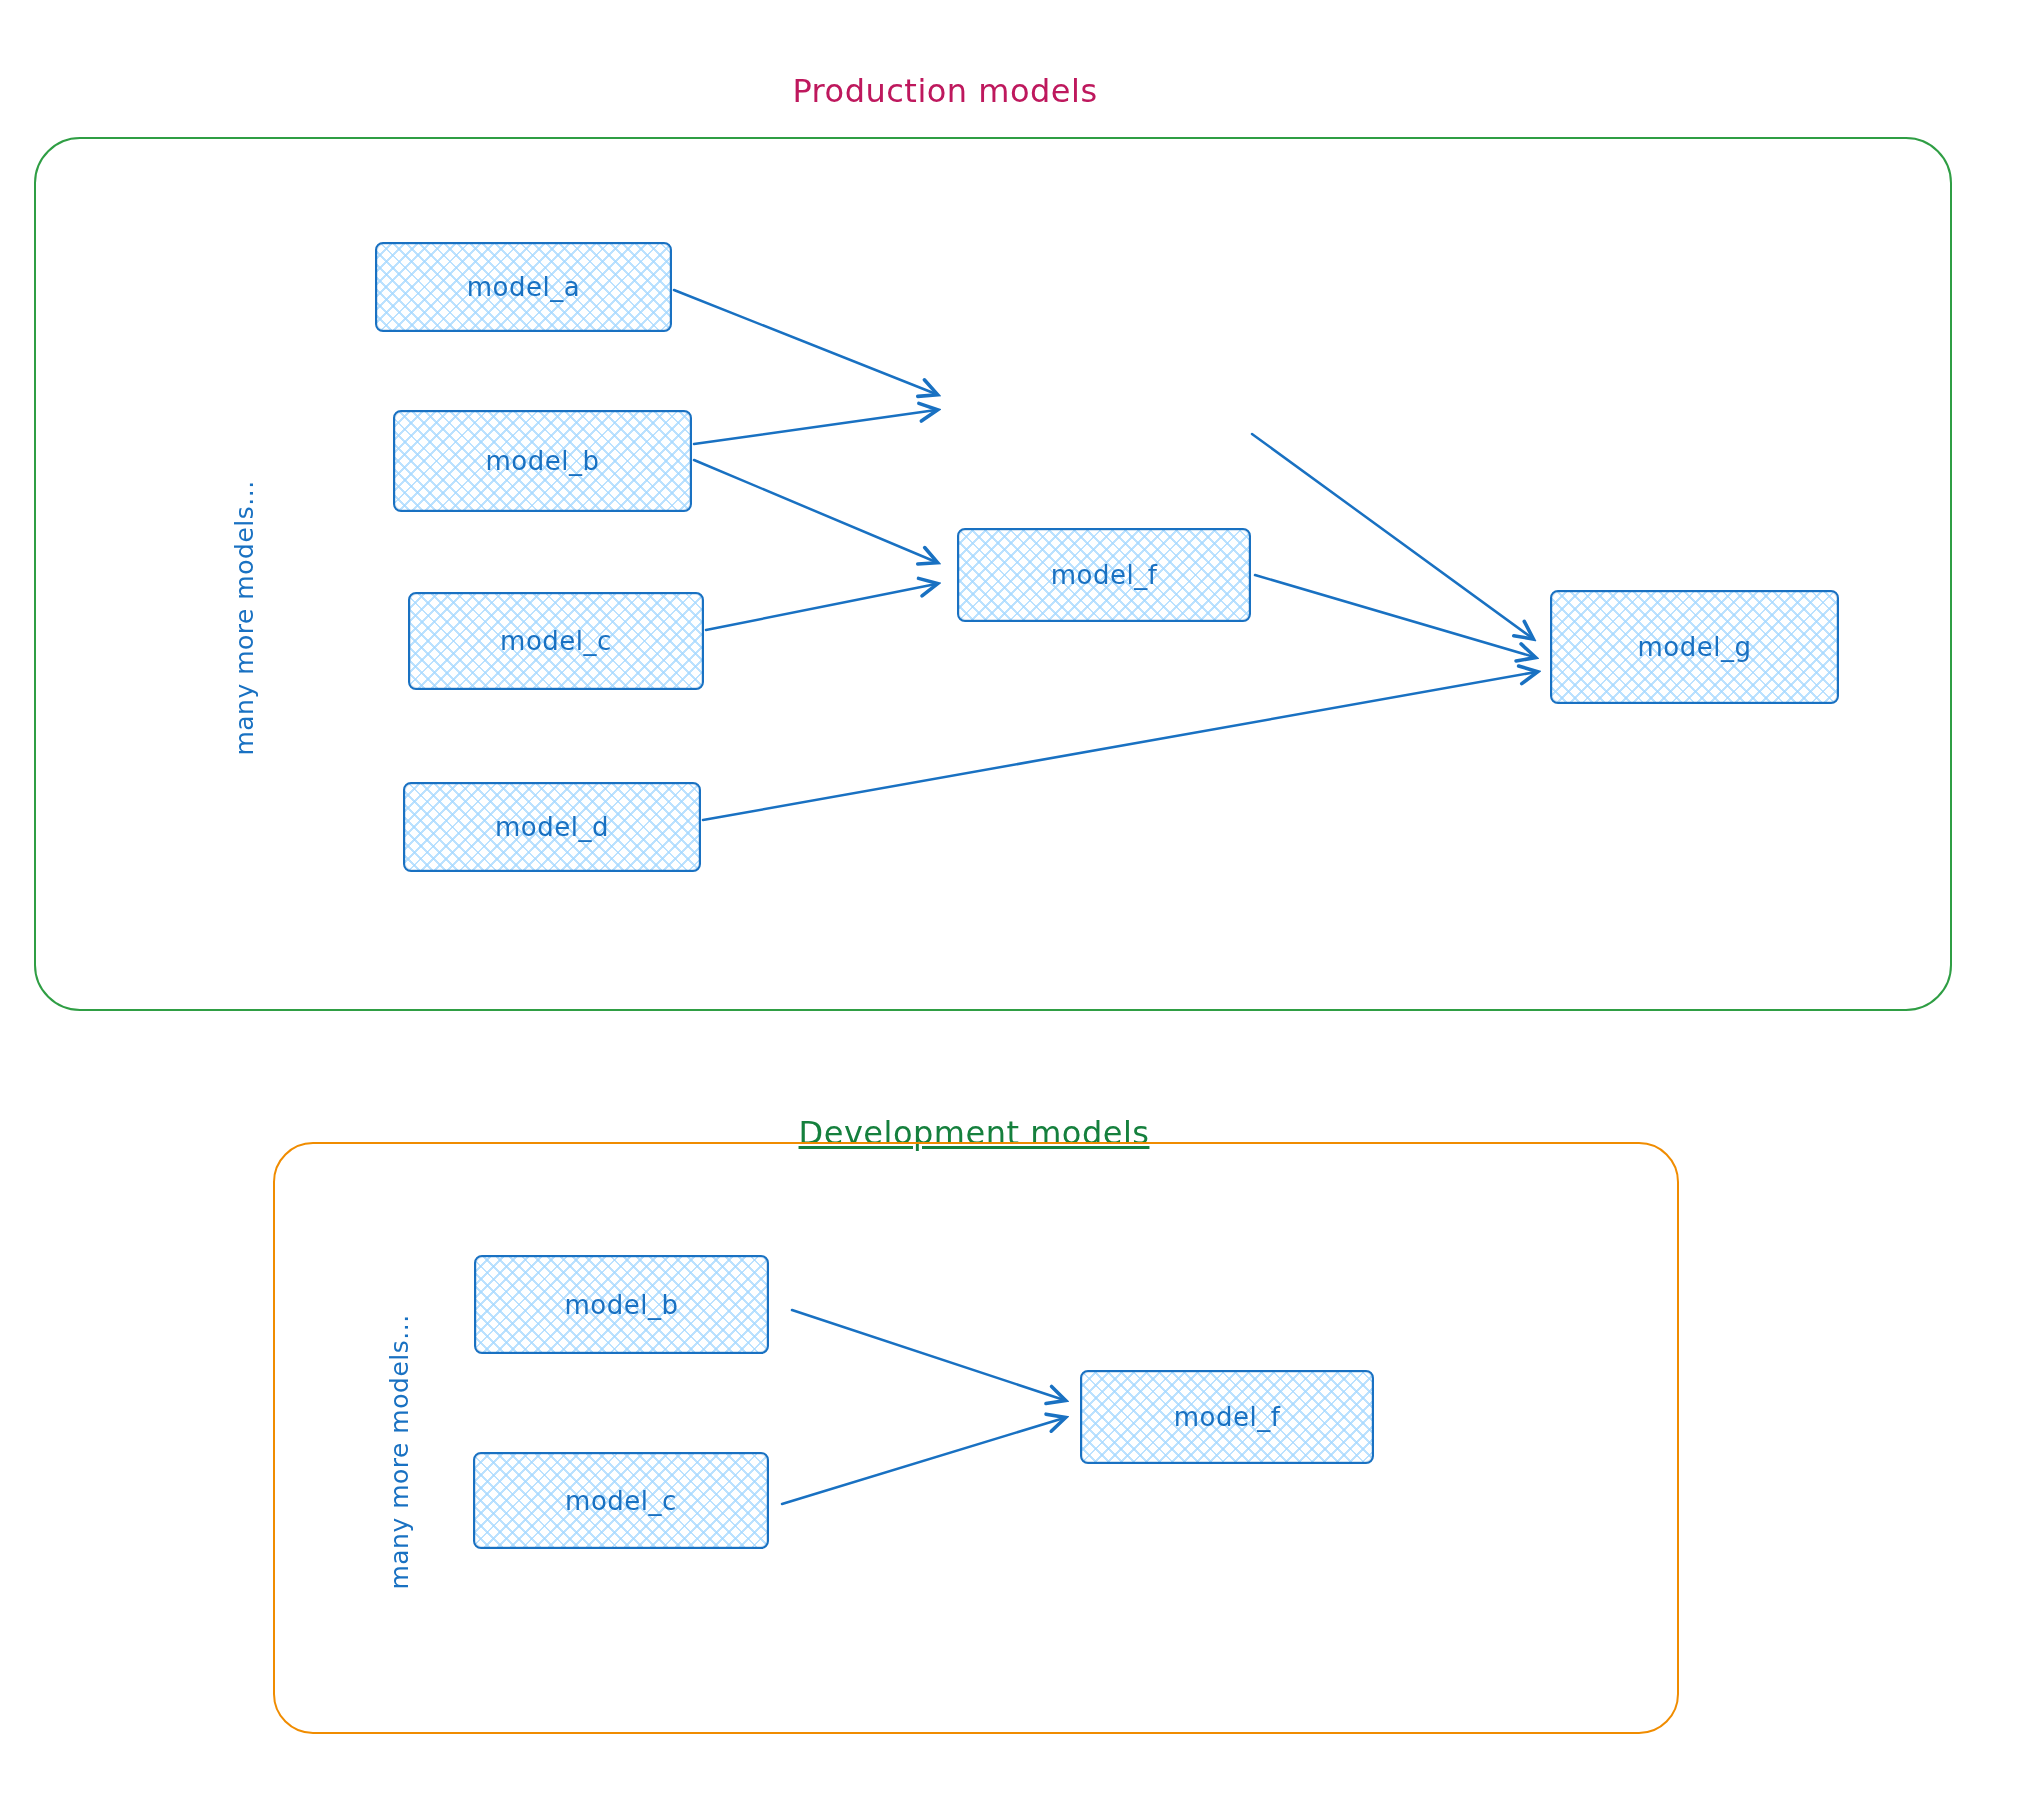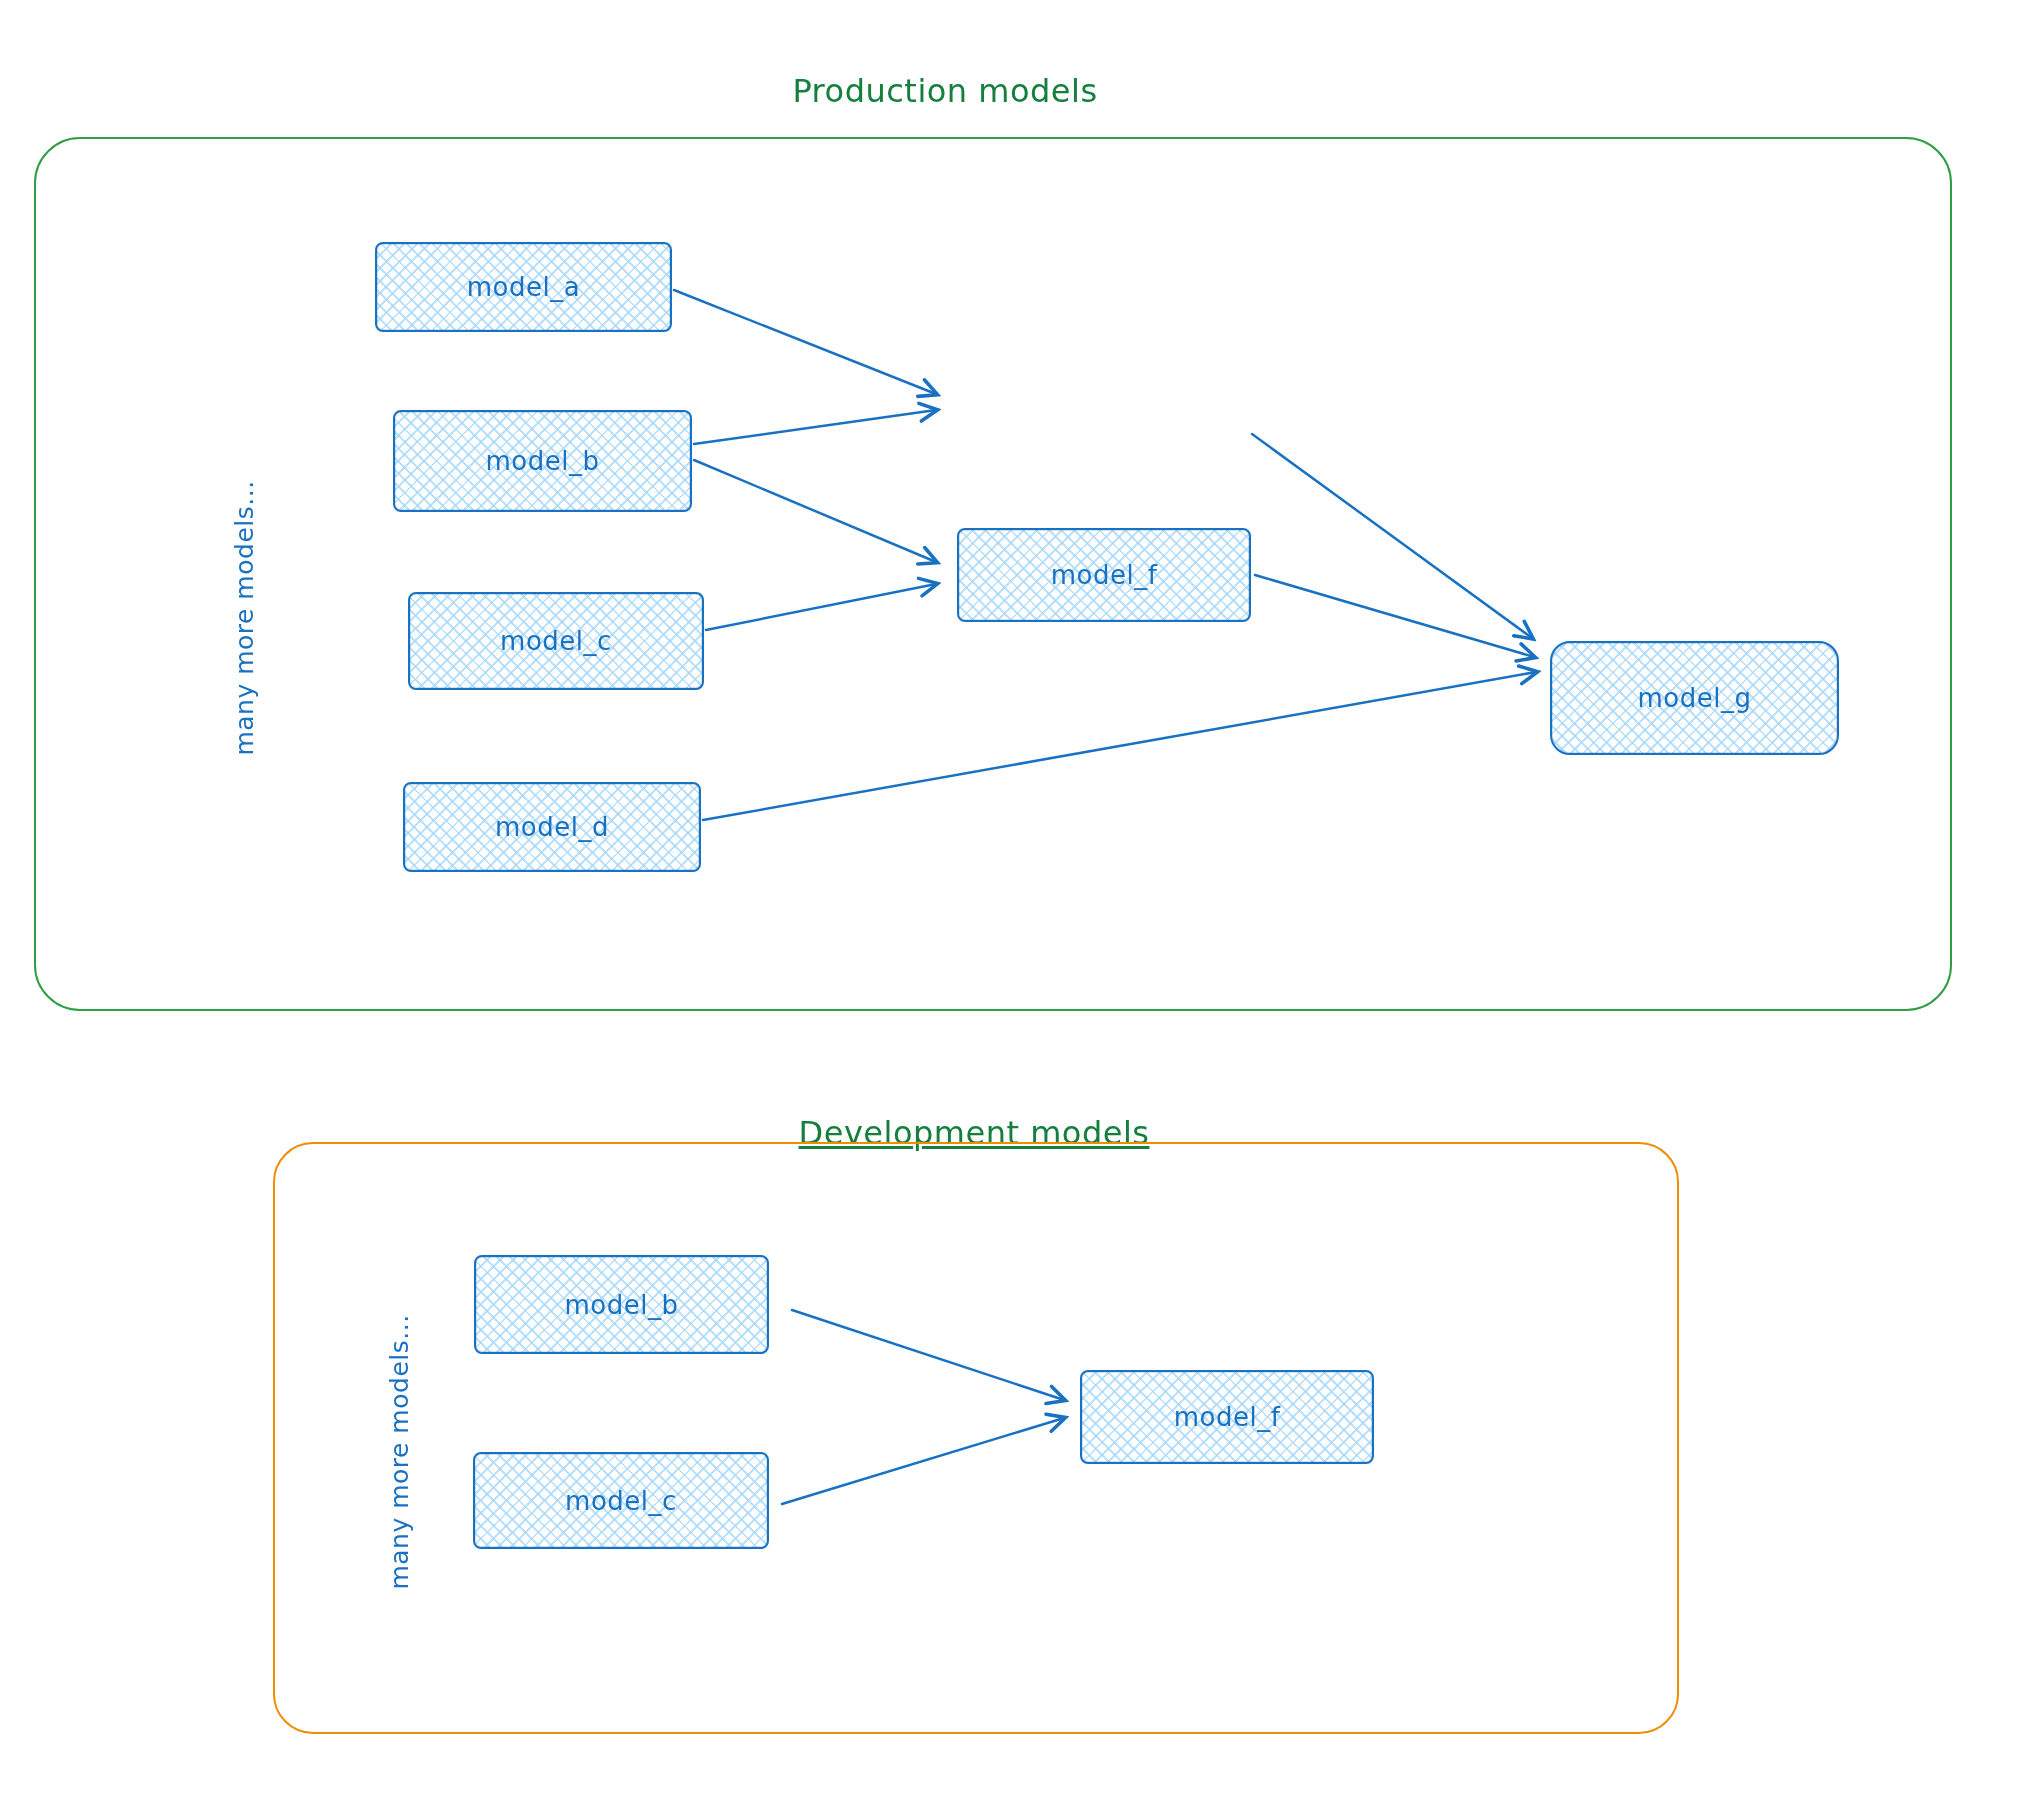--- a/index.html
+++ b/index.html
@@ -11,21 +11,21 @@
     overflow: hidden;
     background: #ffffff;
   }
   .section-title {
     position: absolute;
     font-size: 32px;
     letter-spacing: 0.5px;
     text-align: center;
     white-space: nowrap;
   }
-  .title-prod { color: #15803d; left: 0; width: 1890px; top: 72px; }
+  .title-prod { color: #be185d; left: 0; width: 1890px; top: 72px; }
   .title-dev  { color: #15803d; left: 273px; width: 1402px; top: 1114px; text-decoration: underline; }
   .section-frame {
     position: absolute;
     background: transparent;
   }
   .frame-prod {
     left: 34px; top: 137px; width: 1914px; height: 870px;
     border: 2px solid #2f9e44; border-radius: 46px;
   }
   .frame-dev {
@@ -103,21 +103,21 @@
   </div>
   <div class="model-box" style="left:408px; top:592px; width:292px; height:94px;">
     <span>model_c</span>
   </div>
   <div class="model-box" style="left:403px; top:782px; width:294px; height:86px;">
     <span>model_d</span>
   </div>
   <div class="model-box" style="left:957px; top:528px; width:290px; height:90px;">
     <span>model_f</span>
   </div>
-  <div class="model-box" style="left:1550px; top:641px; width:285px; height:110px; border-radius:20px;align-items:center;">
+  <div class="model-box" style="left:1550px; top:590px; width:285px; height:110px; border-radius:8px;align-items:center;">
     <span>model_g</span>
   </div>
 
   <div class="section-title title-dev">Development models</div>
   <div class="section-frame frame-dev"></div>
   <div class="side-label" style="left:233px; top:1434px;">many more models...</div>
 
   <div class="model-box" style="left:474px; top:1255px; width:291px; height:95px;">
     <span>model_b</span>
   </div>

